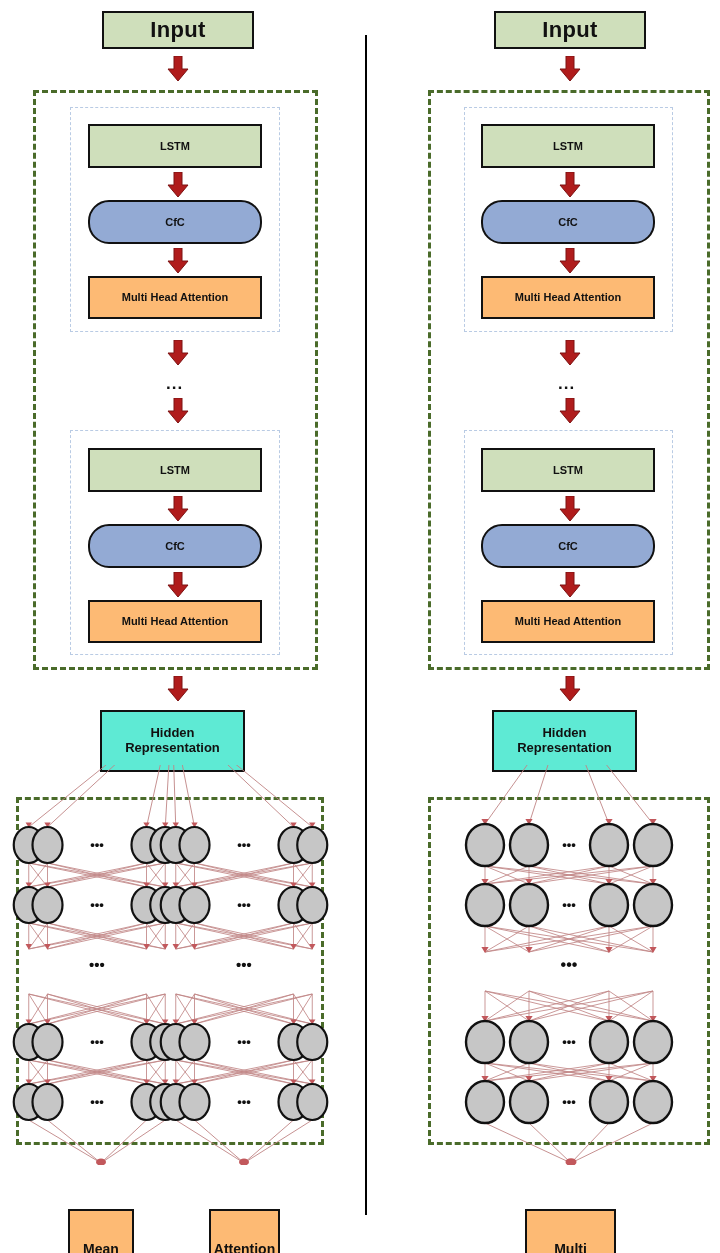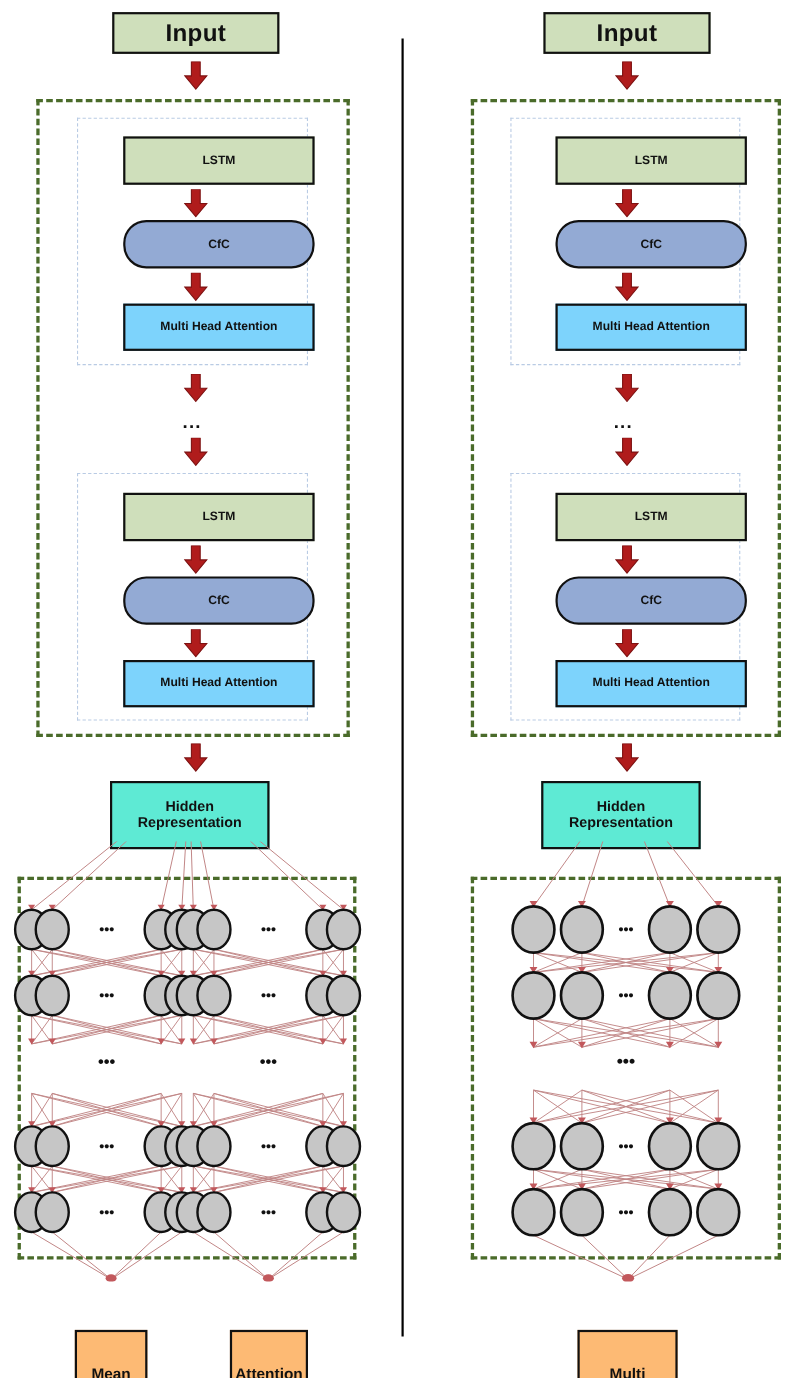--- a/index.html
+++ b/index.html
@@ -12,26 +12,26 @@
 
   .divider{position:absolute;left:365px;top:35px;width:0;height:1180px;
            border-left:2px solid #000;}
 
   
   .box{position:absolute;box-sizing:border-box;border:2.5px solid #111;
        display:flex;align-items:center;justify-content:center;text-align:center;
        font-weight:bold;line-height:1.15;}
   .box.green{background:#cfdfbb;}
   .box.blue{background:#93aad4;border-radius:21px;}
-  .box.amber{background:#7dd3fc;text-align:center;}
+  .box.amber{background:#fdba74;text-align:center;}
   .box.cream{background:#5eead4;}
   .box.rose{background:#fdba74;margin-top:47px;}
 
   .title-box{font-size:22px;letter-spacing:.3px;}
-  .layer-box{font-size:11px;margin-left:24px;}
+  .layer-box{font-size:11px;}
   .hidden-box{font-size:13px;}
   .out-box{font-size:14px;}
 
   
   .dash-green{position:absolute;box-sizing:border-box;
               border:3px dashed #4a6b2a;background:transparent;}
   .dash-blue{position:absolute;box-sizing:border-box;
              border:1.5px dashed #b9cbe4;background:transparent;}
 
   

